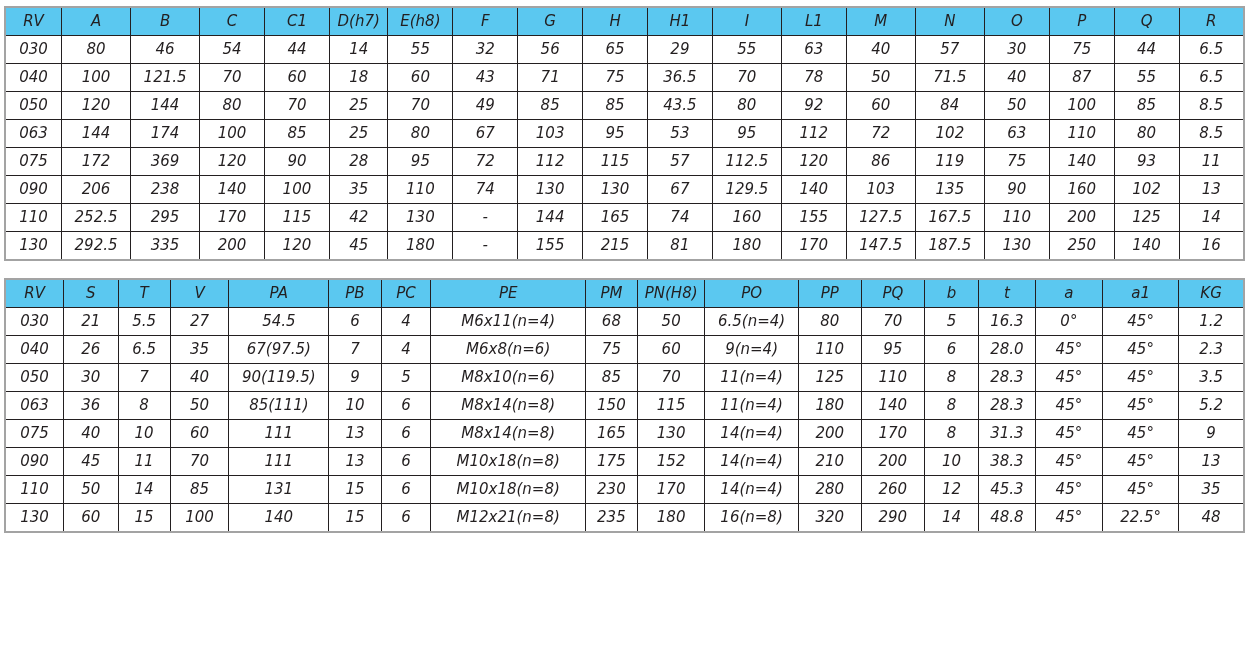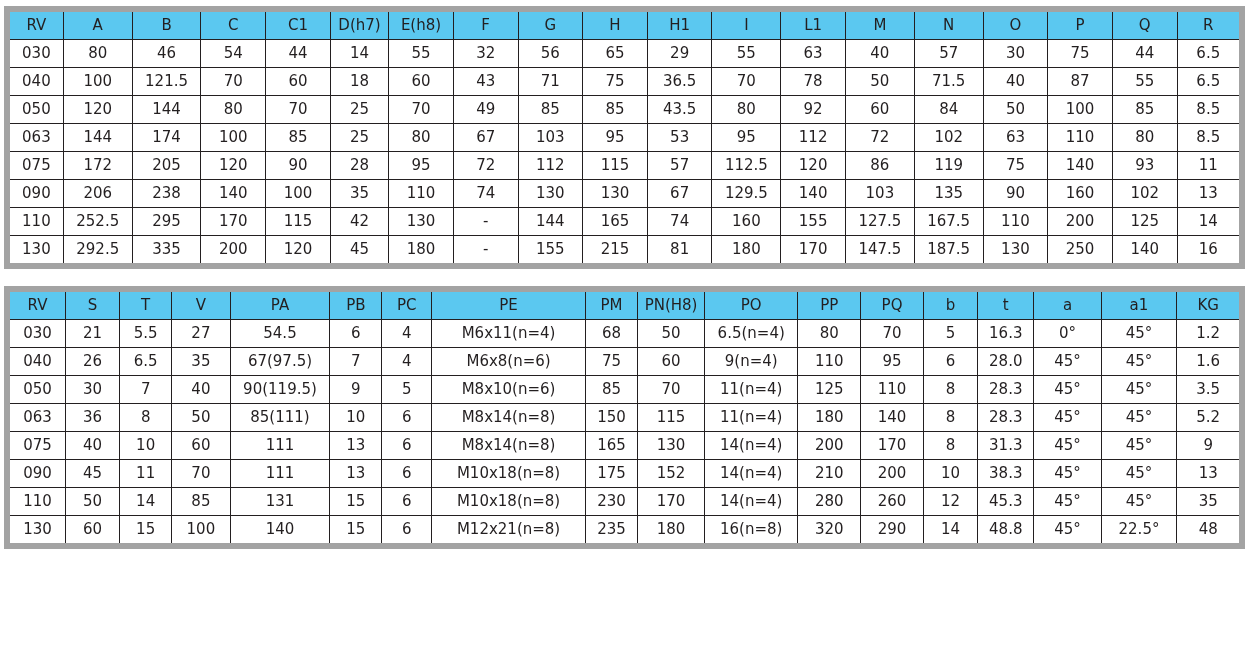--- a/index.html
+++ b/index.html
@@ -16,21 +16,22 @@
   .page {
     position: relative;
     width: 1249px;
     height: 654px;
     box-sizing: border-box;
     padding: 6px 4px 4px 4px;
   }
   table.spec {
     border-collapse: collapse;
     table-layout: fixed;
-    border: 6px solid #a3a3a3;
+    border: 2px solid #a3a3a3;
+    font-style: italic;
   }
   table.spec td, table.spec th {
     border: 1px solid #231f20;
     text-align: center;
     vertical-align: middle;
     font-weight: normal;
     font-size: 15px;
     line-height: 1;
     height: 27px;
     padding: 0 1px;
@@ -217,21 +218,21 @@
         <td>72</td>
         <td>102</td>
         <td>63</td>
         <td>110</td>
         <td>80</td>
         <td>8.5</td>
       </tr>
       <tr>
         <td>075</td>
         <td>172</td>
-        <td>205</td>
+        <td>369</td>
         <td>120</td>
         <td>90</td>
         <td>28</td>
         <td>95</td>
         <td>72</td>
         <td>112</td>
         <td>115</td>
         <td>57</td>
         <td>112.5</td>
         <td>120</td>
@@ -383,21 +384,21 @@
         <td>M6x8(n=6)</td>
         <td>75</td>
         <td>60</td>
         <td>9(n=4)</td>
         <td>110</td>
         <td>95</td>
         <td>6</td>
         <td>28.0</td>
         <td>45°</td>
         <td>45°</td>
-        <td>1.6</td>
+        <td>2.3</td>
       </tr>
       <tr>
         <td>050</td>
         <td>30</td>
         <td>7</td>
         <td>40</td>
         <td>90(119.5)</td>
         <td>9</td>
         <td>5</td>
         <td>M8x10(n=6)</td>

